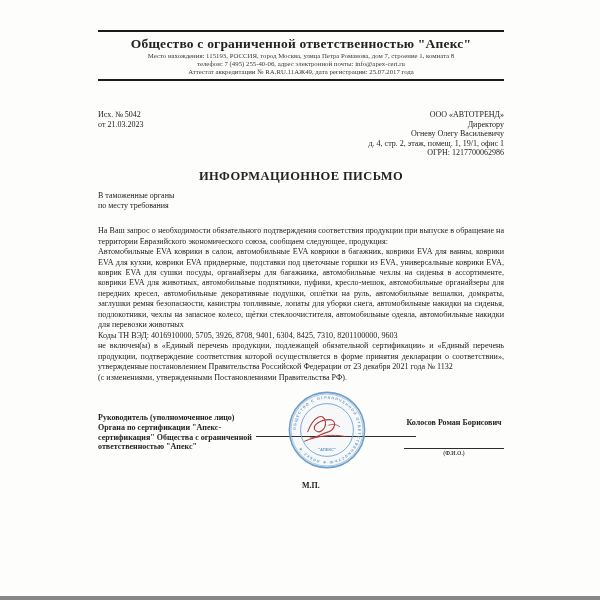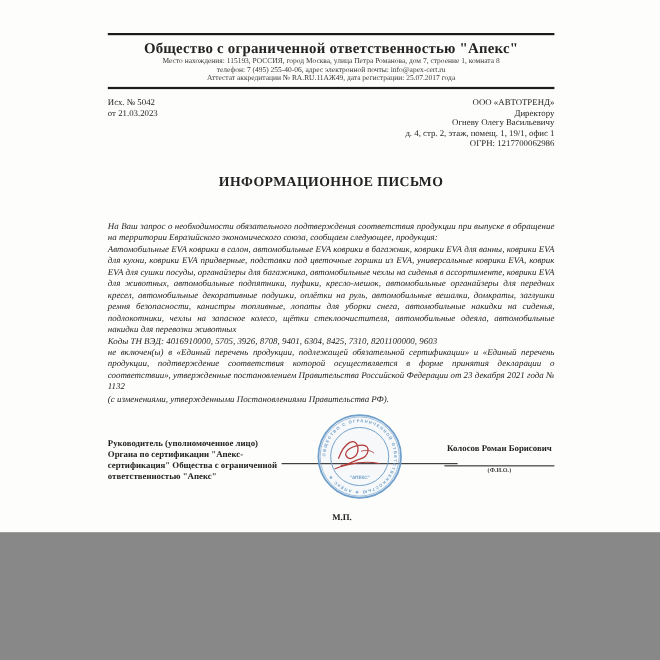--- a/index.html
+++ b/index.html
@@ -1,54 +1,54 @@
 <!DOCTYPE html>
 <html><head>
 <meta charset="utf-8">
 <style>
   * { margin:0; padding:0; box-sizing:border-box; }
   html,body { background:#888; }
   .page {
-    width:600px; height:484px; margin:0 auto; position:relative;
+    width:600px; height:596px; margin:0 auto; position:relative;
     background:#fdfdfc; color:#232323;
     font-family:"Liberation Serif","DejaVu Serif",serif;
     overflow:hidden;
   }
   .content { position:absolute; left:98px; top:0; width:406px; }
 
   
   .lh-top-rule { border-top:2px solid #1b1b1b; margin-top:30px; }
   .lh-bottom-rule { border-top:2px solid #1b1b1b; margin-top:3px; }
   .company-name { font-size:13.5px; font-weight:bold; text-align:center; margin-top:4px; letter-spacing:.2px; }
   .lh-line { font-size:6.8px; text-align:center; line-height:8px; color:#3a3a3a; }
   .lh-line:first-of-type { margin-top:2px; }
 
   
-  .ref-row { display:flex; justify-content:space-between; margin-top:7px; }
+  .ref-row { display:flex; justify-content:space-between; margin-top:29px; }
   .ref-left { font-size:8px; line-height:9.6px; }
   .ref-right { font-size:8px; line-height:9.6px; text-align:right; }
 
   
-  .doc-title { font-size:12.5px; font-weight:bold; text-align:center; margin-top:22px; letter-spacing:.4px; }
+  .doc-title { font-size:12.5px; font-weight:bold; text-align:center; margin-top:11px; letter-spacing:.4px; }
 
   
   .addressee { font-size:8px; line-height:9.6px; margin-top:7px; }
 
   
-  .body-text { margin-top:28px; font-size:8.1px; line-height:10.45px; text-align:justify;font-style:italic; }
+  .body-text { margin-top:16px; font-size:8.1px; line-height:10.45px; text-align:justify; }
   .body-text p { margin:0; }
   .body-text p.gap-before { margin-top:10px; }
 
   
   .sig-section { position:relative; margin-top:26px; height:100px;font-weight:bold; }
   .sig-left { position:absolute; left:0; top:4px; width:172px; font-size:8px; line-height:9.8px; }
   .sig-midline { position:absolute; left:158px; top:27px; width:160px; border-top:1px solid #2c2c2c; }
   .stamp-wrap { position:absolute; left:189px; top:-19px; width:80px; height:80px; }
   .sig-right { position:absolute; right:0; top:9px; width:100px; text-align:center; }
-  .sig-name { font-size:8px; line-height:10px; padding-bottom:10px; border-bottom:1px solid #2c2c2c; white-space:nowrap; }
+  .sig-name { font-size:8px; line-height:10px; padding-bottom:20px; border-bottom:1px solid #2c2c2c; white-space:nowrap; }
   .sig-caption { font-size:5.6px; color:#444; margin-top:1px; }
   .seal-mark { position:absolute; left:204px; top:72px; font-size:8px; }
 </style>
 </head>
 <body>
 
 <div class="page">
   <div class="content">
 
     <div class="letterhead">
@@ -69,20 +69,24 @@
         <div>ООО «АВТОТРЕНД»</div>
         <div>Директору</div>
         <div>Огневу Олегу Васильевичу</div>
         <div>д. 4, стр. 2, этаж, помещ. 1, 19/1, офис 1</div>
         <div>ОГРН: 1217700062986</div>
       </div>
     </div>
 
     <div class="doc-title">ИНФОРМАЦИОННОЕ ПИСЬМО</div>
 
+    <div class="addressee">
+      <div>В таможенные органы</div>
+      <div>по месту требования</div>
+    </div>
 
     <div class="body-text">
       <p>На Ваш запрос о необходимости обязательного подтверждения соответствия продукции при выпуске в обращение на территории Евразийского экономического союза, сообщаем следующее, продукция:</p>
       <p>Автомобильные EVA коврики в салон, автомобильные EVA коврики в багажник, коврики EVA для ванны, коврики EVA для кухни, коврики EVA придверные, подставки под цветочные горшки из EVA, универсальные коврики EVA, коврик EVA для сушки посуды, органайзеры для багажника, автомобильные чехлы на сиденья в ассортименте, коврики EVA для животных, автомобильные подпятники, пуфики, кресло-мешок, автомобильные органайзеры для передних кресел, автомобильные декоративные подушки, оплётки на руль, автомобильные вешалки, домкраты, заглушки ремня безопасности, канистры топливные, лопаты для уборки снега, автомобильные накидки на сиденья, подлокотники, чехлы на запасное колесо, щётки стеклоочистителя, автомобильные одеяла, автомобильные накидки для перевозки животных</p>
       <p>Коды ТН ВЭД: 4016910000, 5705, 3926, 8708, 9401, 6304, 8425, 7310, 8201100000, 9603</p>
       <p>не включен(ы) в «Единый перечень продукции, подлежащей обязательной сертификации» и «Единый перечень продукции, подтверждение соответствия которой осуществляется в форме принятия декларации о соответствии», утвержденные постановлением Правительства Российской Федерации от 23 декабря 2021 года № 1132</p>
       <p>(с изменениями, утвержденными Постановлениями Правительства РФ).</p>
     </div>
 
     <div class="sig-section">

